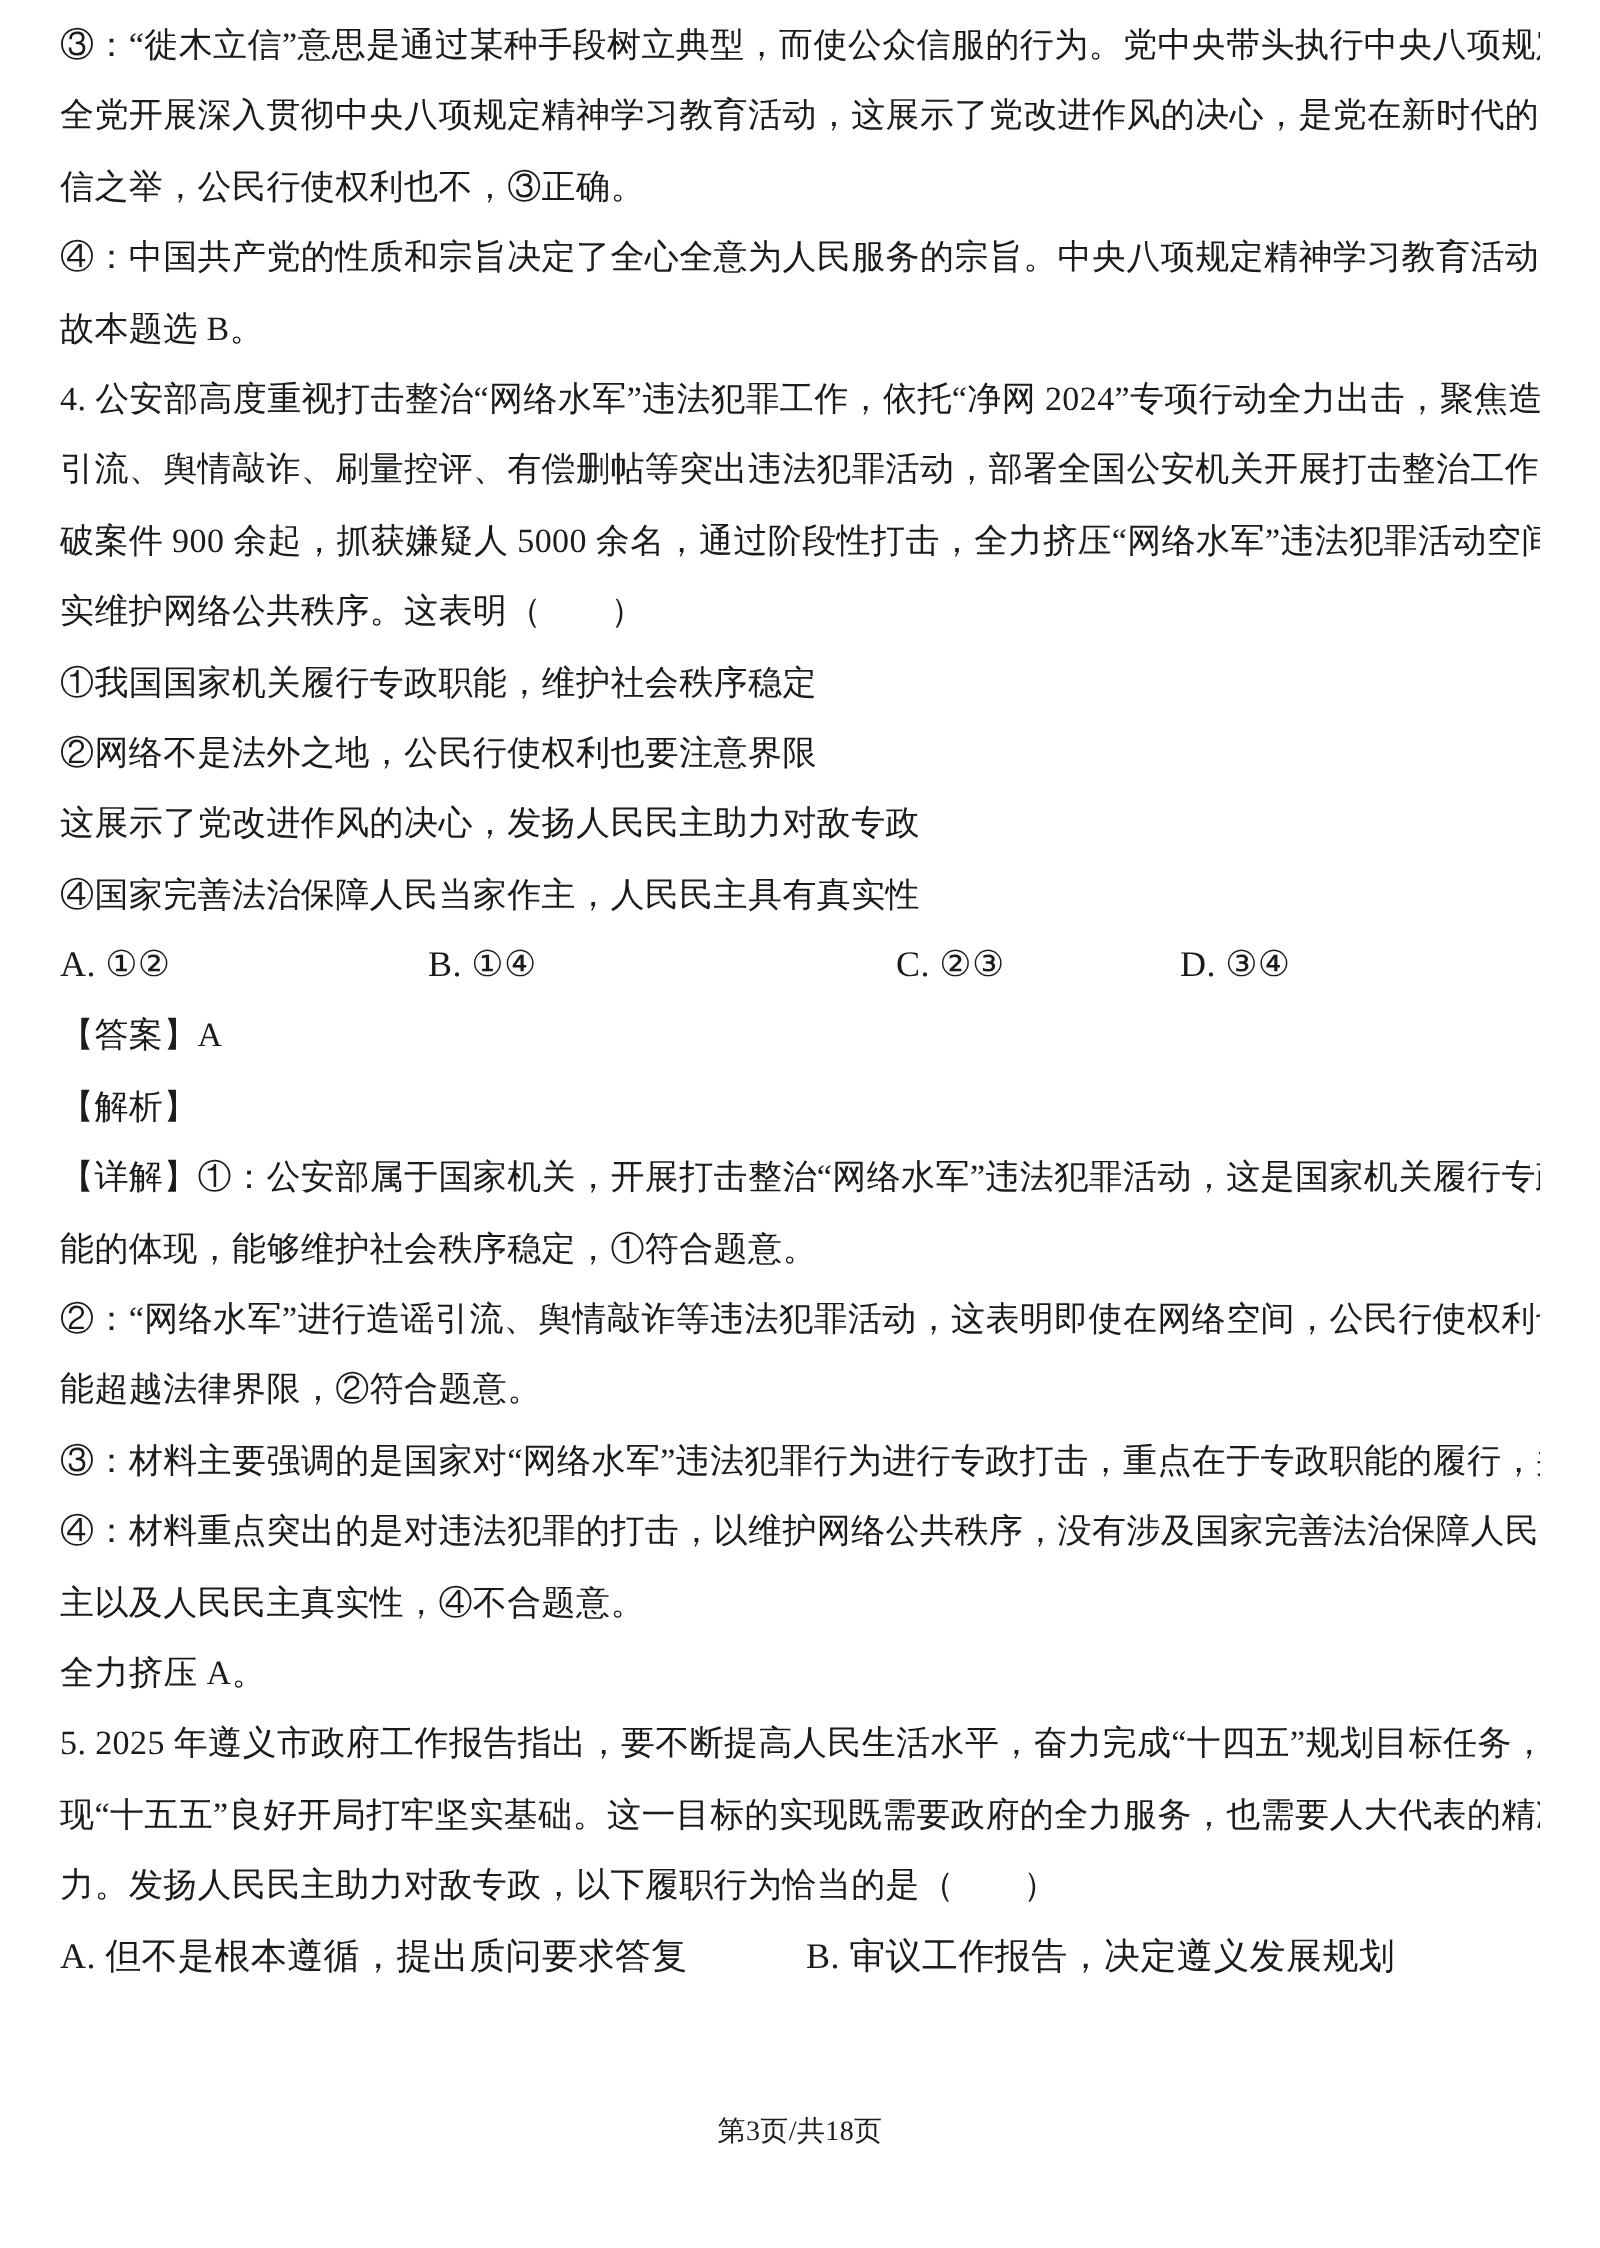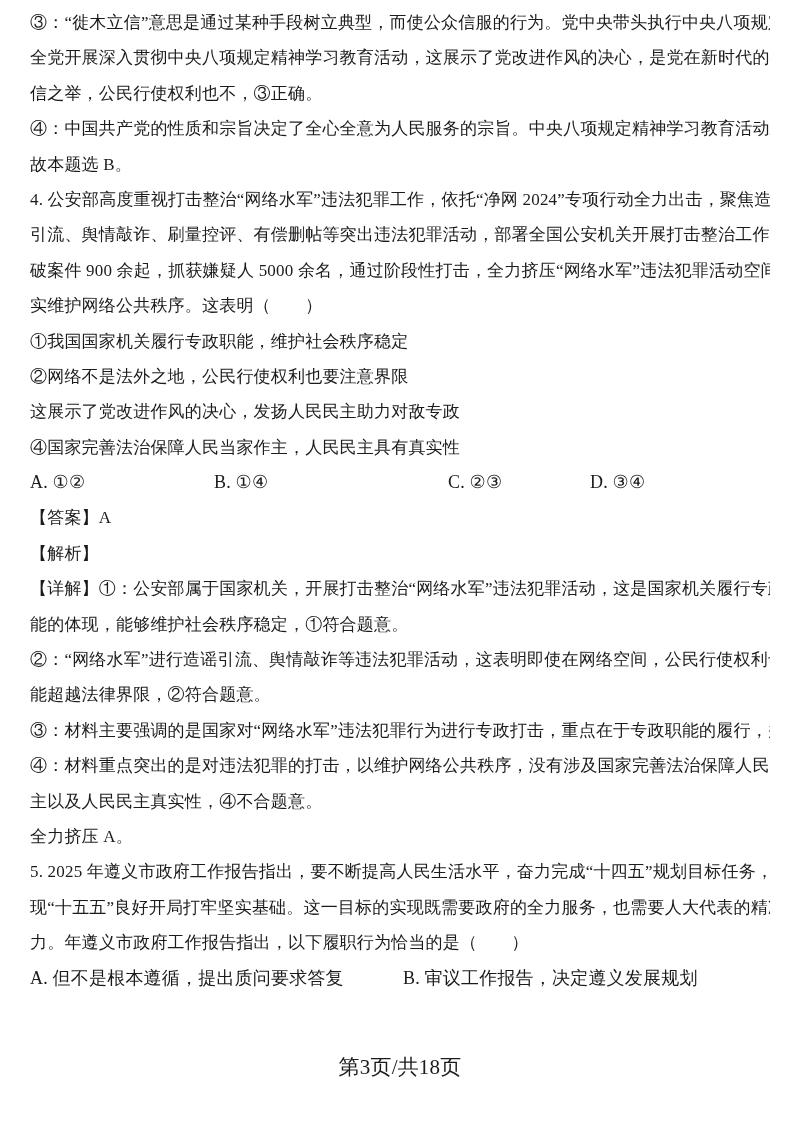--- a/index.html
+++ b/index.html
@@ -54,21 +54,21 @@
   .opt.pos-d4 { left: 560px; }
   .opt.pos-b5 { left: 373px; }
   .footer {
     position: absolute;
     left: 0;
     top: 1052px;
     width: 800px;
     height: 30px;
     line-height: 30px;
     text-align: center;
-    font-size: 21px;
+    font-size: 14px;
     letter-spacing: 0.2px;
   }
 </style>
 </head>
 <body>
 
 <div class="page">
   <div class="content">
 
     <div class="line">③：“徙木立信”意思是通过某种手段树立典型，而使公众信服的行为。党中央带头执行中央八项规定，</div>
@@ -101,21 +101,21 @@
     <div class="line">能的体现，能够维护社会秩序稳定，①符合题意。</div>
     <div class="line">②：“网络水军”进行造谣引流、舆情敲诈等违法犯罪活动，这表明即使在网络空间，公民行使权利也不</div>
     <div class="line">能超越法律界限，②符合题意。</div>
     <div class="line">③：材料主要强调的是国家对“网络水军”违法犯罪行为进行专政打击，重点在于专政职能的履行，并没</div>
     <div class="line">④：材料重点突出的是对违法犯罪的打击，以维护网络公共秩序，没有涉及国家完善法治保障人民当家作</div>
     <div class="line">主以及人民民主真实性，④不合题意。</div>
     <div class="line">全力挤压 A。</div>
 
     <div class="line">5. 2025 年遵义市政府工作报告指出，要不断提高人民生活水平，奋力完成“十四五”规划目标任务，为实</div>
     <div class="line">现“十五五”良好开局打牢坚实基础。这一目标的实现既需要政府的全力服务，也需要人大代表的精准发</div>
-    <div class="line">力。年遵义市政府工作报告指出，以下履职行为恰当的是（　　）</div>
+    <div class="line">力。发扬人民民主助力对敌专政，以下履职行为恰当的是（　　）</div>
 
     <div class="row">
       <span class="opt pos-a">A. 但不是根本遵循，提出质问要求答复</span>
       <span class="opt pos-b5">B. 审议工作报告，决定遵义发展规划</span>
     </div>
 
   </div>
 
   <div class="footer">第3页/共18页</div>
 </div>

